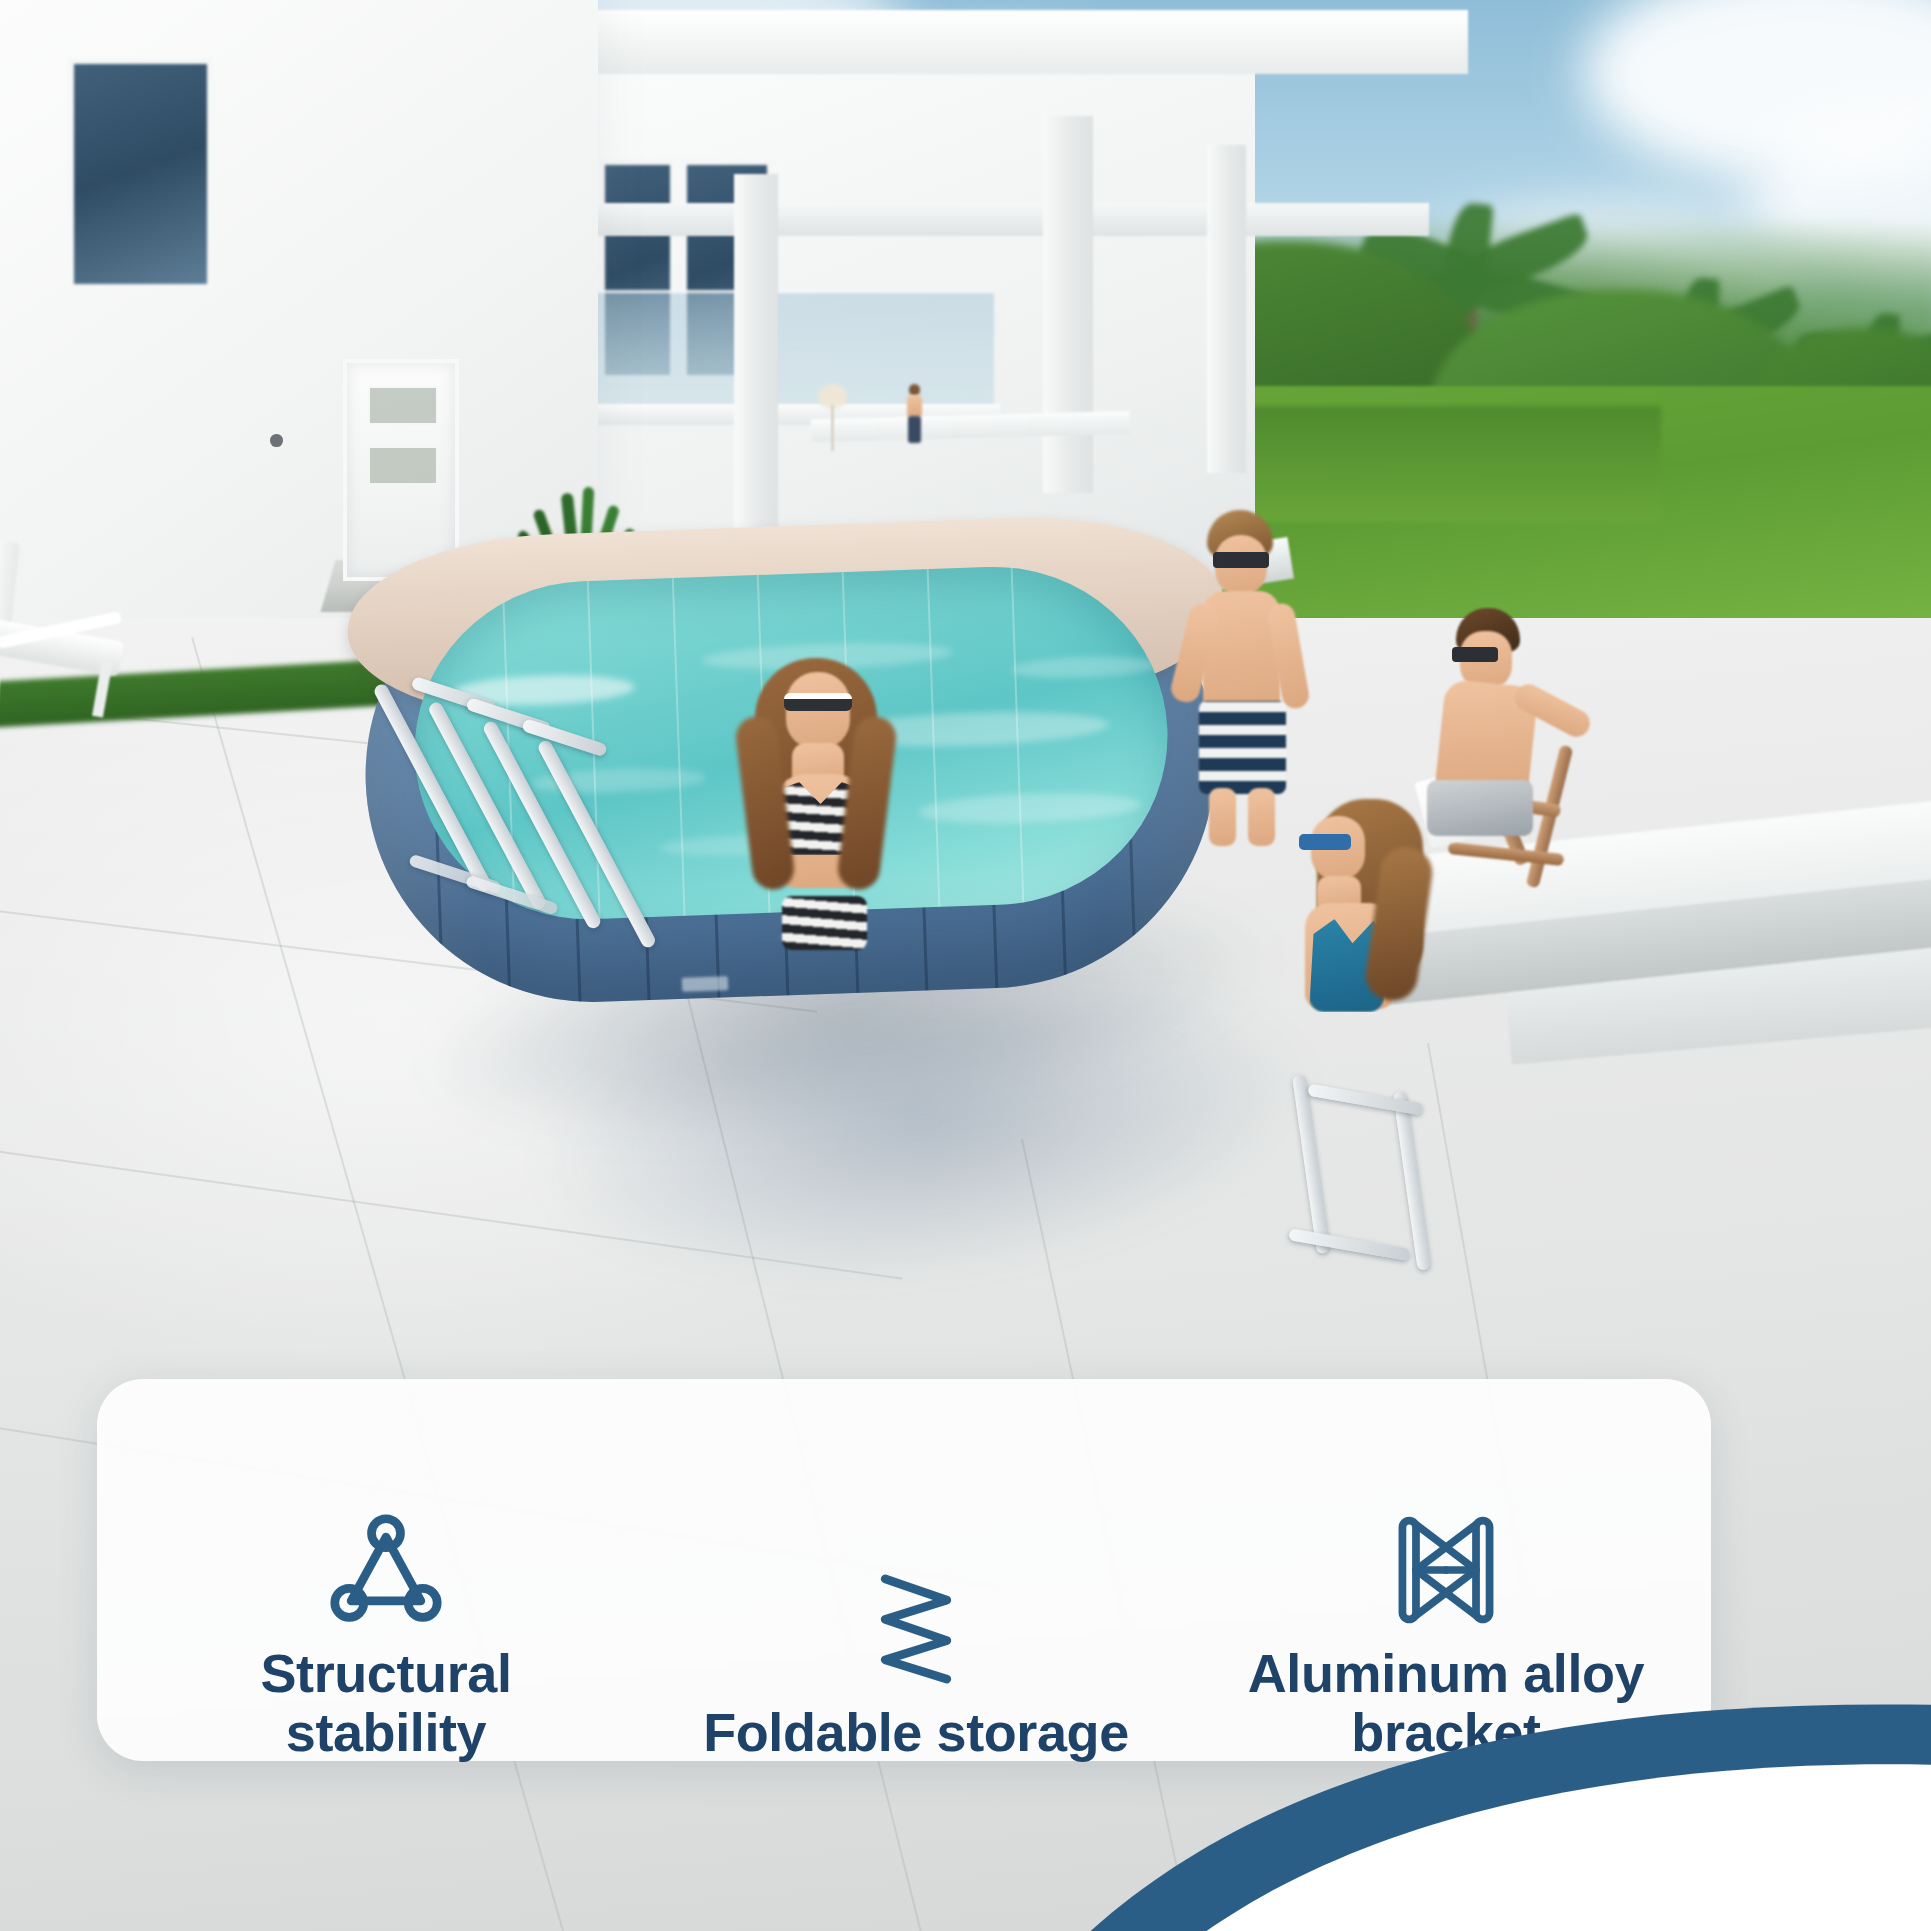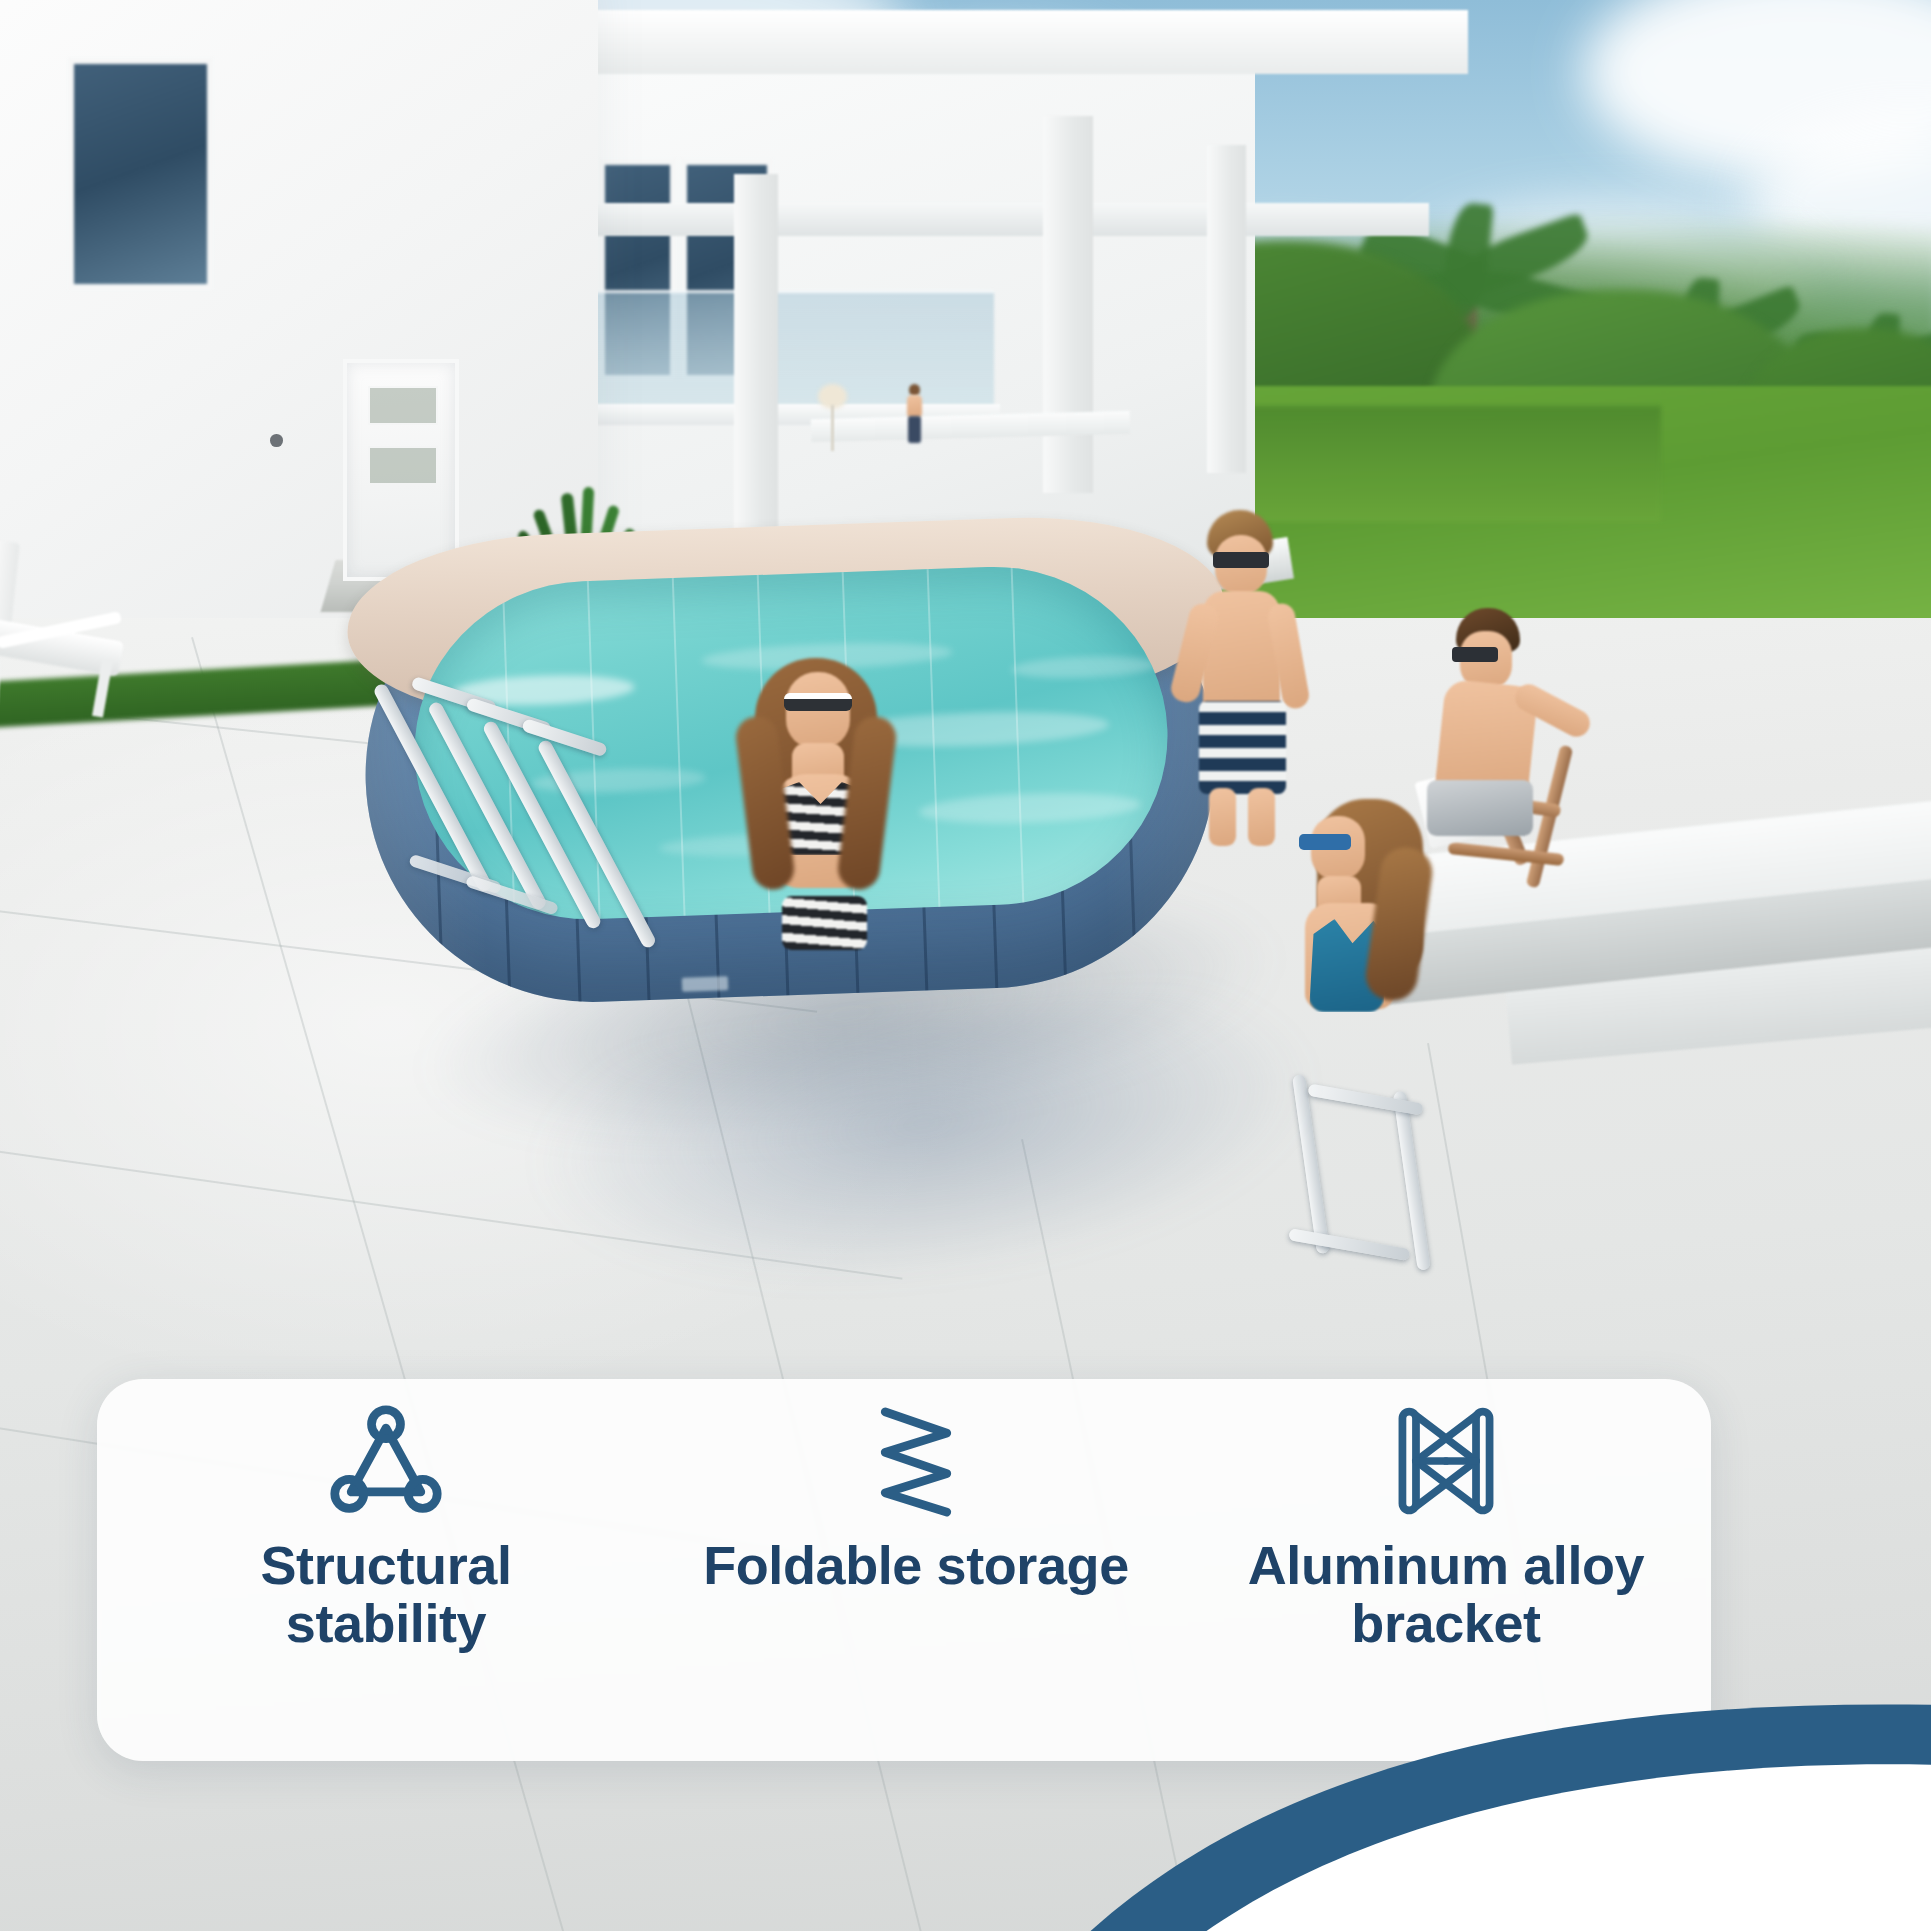--- a/index.html
+++ b/index.html
@@ -143,21 +143,21 @@
   .person{position:absolute;}
   .skin{background:linear-gradient(170deg,#f0c3a0,#dba77f);}
   .hair{background:linear-gradient(160deg,#9a6a3e,#6e4526);}
   .sunnies{background:#2c3036;border-radius:3.9px;}
 
   
   .card{position:absolute;left:97px;top:1379px;width:1614px;height:382px;
     background:rgba(255,255,255,.88);
     border-radius:46px;
     box-shadow:0 9.7px 41px rgba(60,80,100,.14);
-    display:flex;align-items:flex-start;justify-content:space-around;
+    display:flex;align-items:flex-end;justify-content:space-around;
     backdrop-filter:blur(1.9px);padding-left:24px;}
   .feature{display:flex;flex-direction:column;align-items:center;justify-content:flex-start;
     width:502px;padding-top:21px;}
   .feat-icon{height:122px;display:flex;align-items:center;justify-content:center;margin-bottom:13.5px;}
   .feat-label{color:#1f4368;font-size:54px;font-weight:bold;line-height:1.08;text-align:center;
     letter-spacing:-0.4px;white-space:pre-line;}
 
   
   .swoosh{position:absolute;right:0;bottom:0;width:966px;height:290px;overflow:hidden;
     pointer-events:none;}

